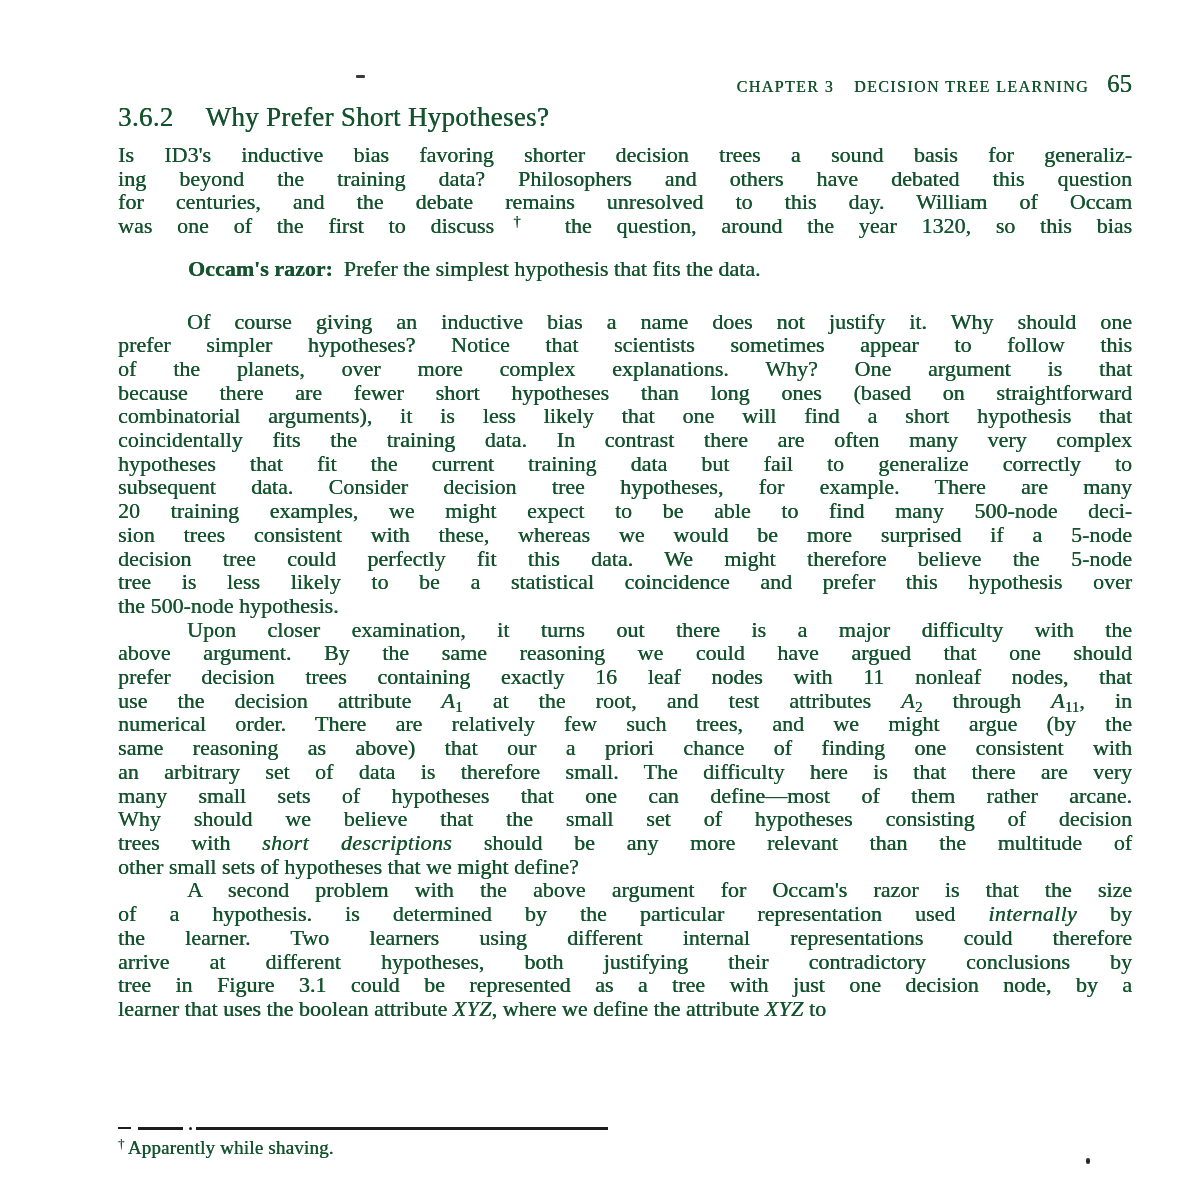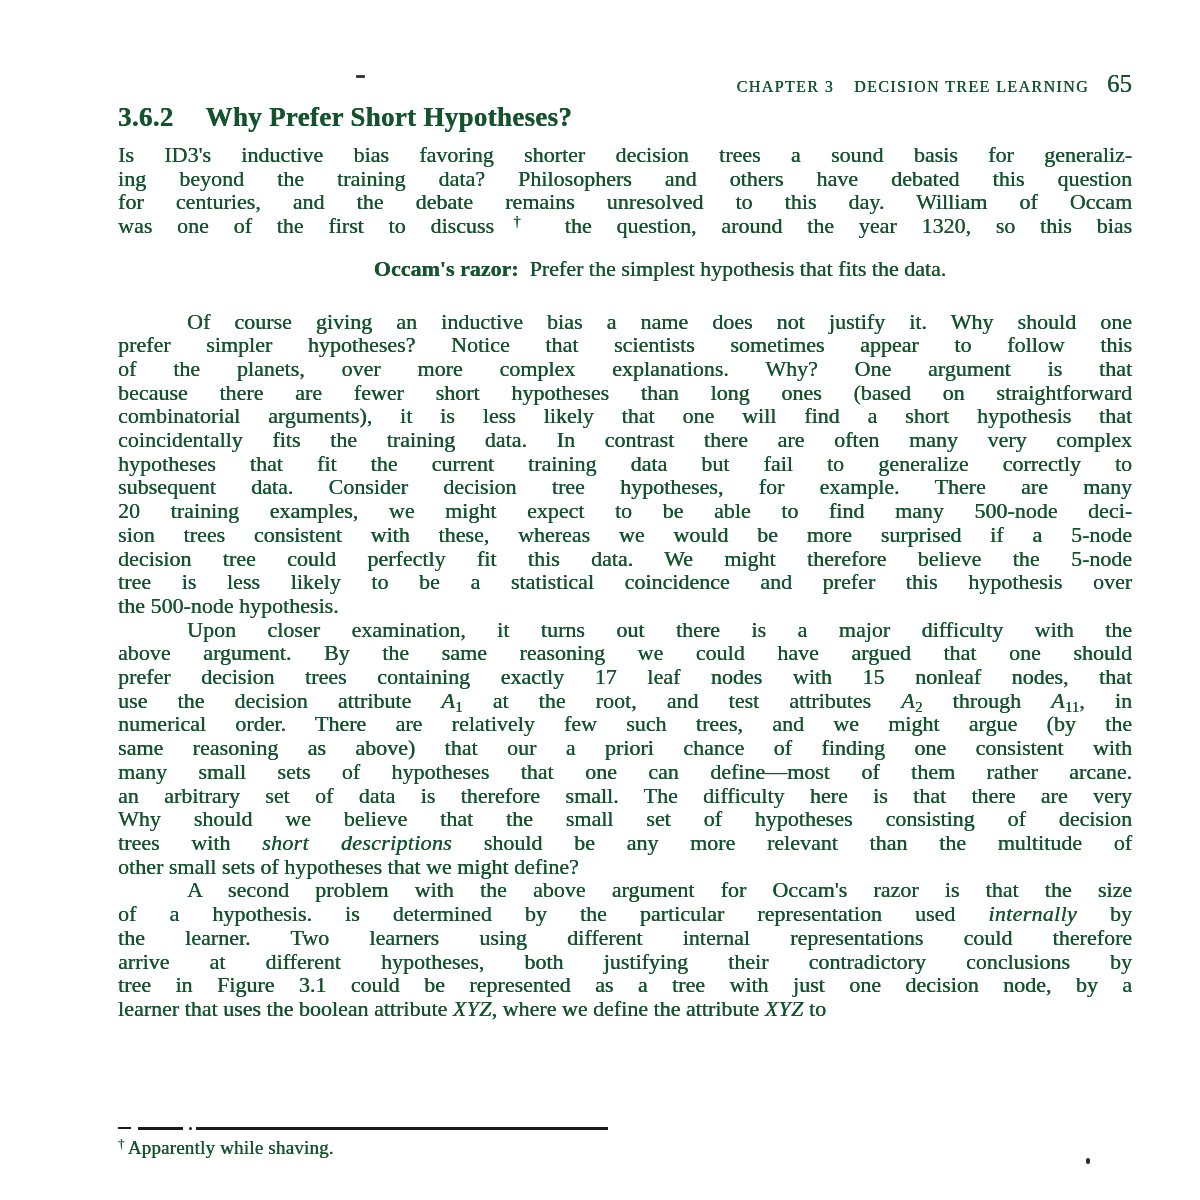--- a/index.html
+++ b/index.html
@@ -15,34 +15,34 @@
     display:flex;align-items:baseline;gap:20px;
     font-size:16px;letter-spacing:1.4px;white-space:nowrap;
   }
   .running-head .pagenum{
     font-weight:normal;font-size:25px;letter-spacing:0;margin-left:-2px;
   }
   
   .section-heading{
     position:absolute;top:70px;left:118px;margin:0;
     display:flex;align-items:baseline;gap:32px;
-    font-size:27px;font-weight:bold;letter-spacing:0.3px;
+    font-size:27px;font-weight:normal;letter-spacing:0.3px;
   }
   
   .body-text{
     position:absolute;top:111px;left:118px;width:1014px;
     font-size:22px;line-height:23.7px;
   }
   .line{
     text-align:justify;text-align-last:justify;
     white-space:normal;
   }
   .line.no-just{text-align-last:auto;}
   .block.quote{margin:19px 0 29px 70px;}
-  .block.quote .line{text-align:center;text-align-last:auto;}
+  .block.quote .line{text-align:left;text-align-last:auto;}
   sub{font-size:0.68em;vertical-align:-0.28em;line-height:0;}
   sup{font-size:0.68em;vertical-align:0.45em;line-height:0;}
   i{letter-spacing:0.3px;}
   
   .footnote-area{position:absolute;left:118px;top:1094px;width:1014px;}
   .footnote-rule{display:flex;align-items:center;height:4px;}
   .footnote-rule .seg{background:#1c1c1c;}
   .seg.s1{width:13px;height:2px;margin-right:7px;}
   .seg.s2{width:45px;height:3px;margin-right:6px;}
   .seg.dot{width:3px;height:3px;margin-right:4px;border-radius:50%;}
@@ -92,26 +92,26 @@
         <div class="line">subsequent data. Consider decision tree hypotheses, for example. There are many</div>
         <div class="line">20 training examples, we might expect to be able to find many 500-node deci-</div>
         <div class="line">sion trees consistent with these, whereas we would be more surprised if a 5-node</div>
         <div class="line">decision tree could perfectly fit this data. We might therefore believe the 5-node</div>
         <div class="line">tree is less likely to be a statistical coincidence and prefer this hypothesis over</div>
         <div class="line no-just">the 500-node hypothesis.</div>
       </div>
       <div class="block para">
         <div class="line" style="text-indent: 69px;">Upon closer examination, it turns out there is a major difficulty with the</div>
         <div class="line">above argument. By the same reasoning we could have argued that one should</div>
-        <div class="line">prefer decision trees containing exactly 17 leaf nodes with 15 nonleaf nodes, that</div>
+        <div class="line">prefer decision trees containing exactly 16 leaf nodes with 11 nonleaf nodes, that</div>
         <div class="line">use the decision attribute <i>A</i><sub>1</sub> at the root, and test attributes <i>A</i><sub>2</sub> through <i>A</i><sub>11</sub>, in</div>
         <div class="line">numerical order. There are relatively few such trees, and we might argue (by the</div>
         <div class="line">same reasoning as above) that our a priori chance of finding one consistent with</div>
+        <div class="line">an arbitrary set of data is therefore small. The difficulty here is that there are very</div>
         <div class="line">many small sets of hypotheses that one can define—most of them rather arcane.</div>
-        <div class="line">an arbitrary set of data is therefore small. The difficulty here is that there are very</div>
         <div class="line">Why should we believe that the small set of hypotheses consisting of decision</div>
         <div class="line">trees with <i>short descriptions</i> should be any more relevant than the multitude of</div>
         <div class="line no-just">other small sets of hypotheses that we might define?</div>
       </div>
       <div class="block para">
         <div class="line" style="text-indent: 69px;">A second problem with the above argument for Occam's razor is that the size</div>
         <div class="line">of a hypothesis. is determined by the particular representation used <i>internally</i> by</div>
         <div class="line">the learner. Two learners using different internal representations could therefore</div>
         <div class="line">arrive at different hypotheses, both justifying their contradictory conclusions by</div>
         <div class="line">tree in Figure 3.1 could be represented as a tree with just one decision node, by a</div>

